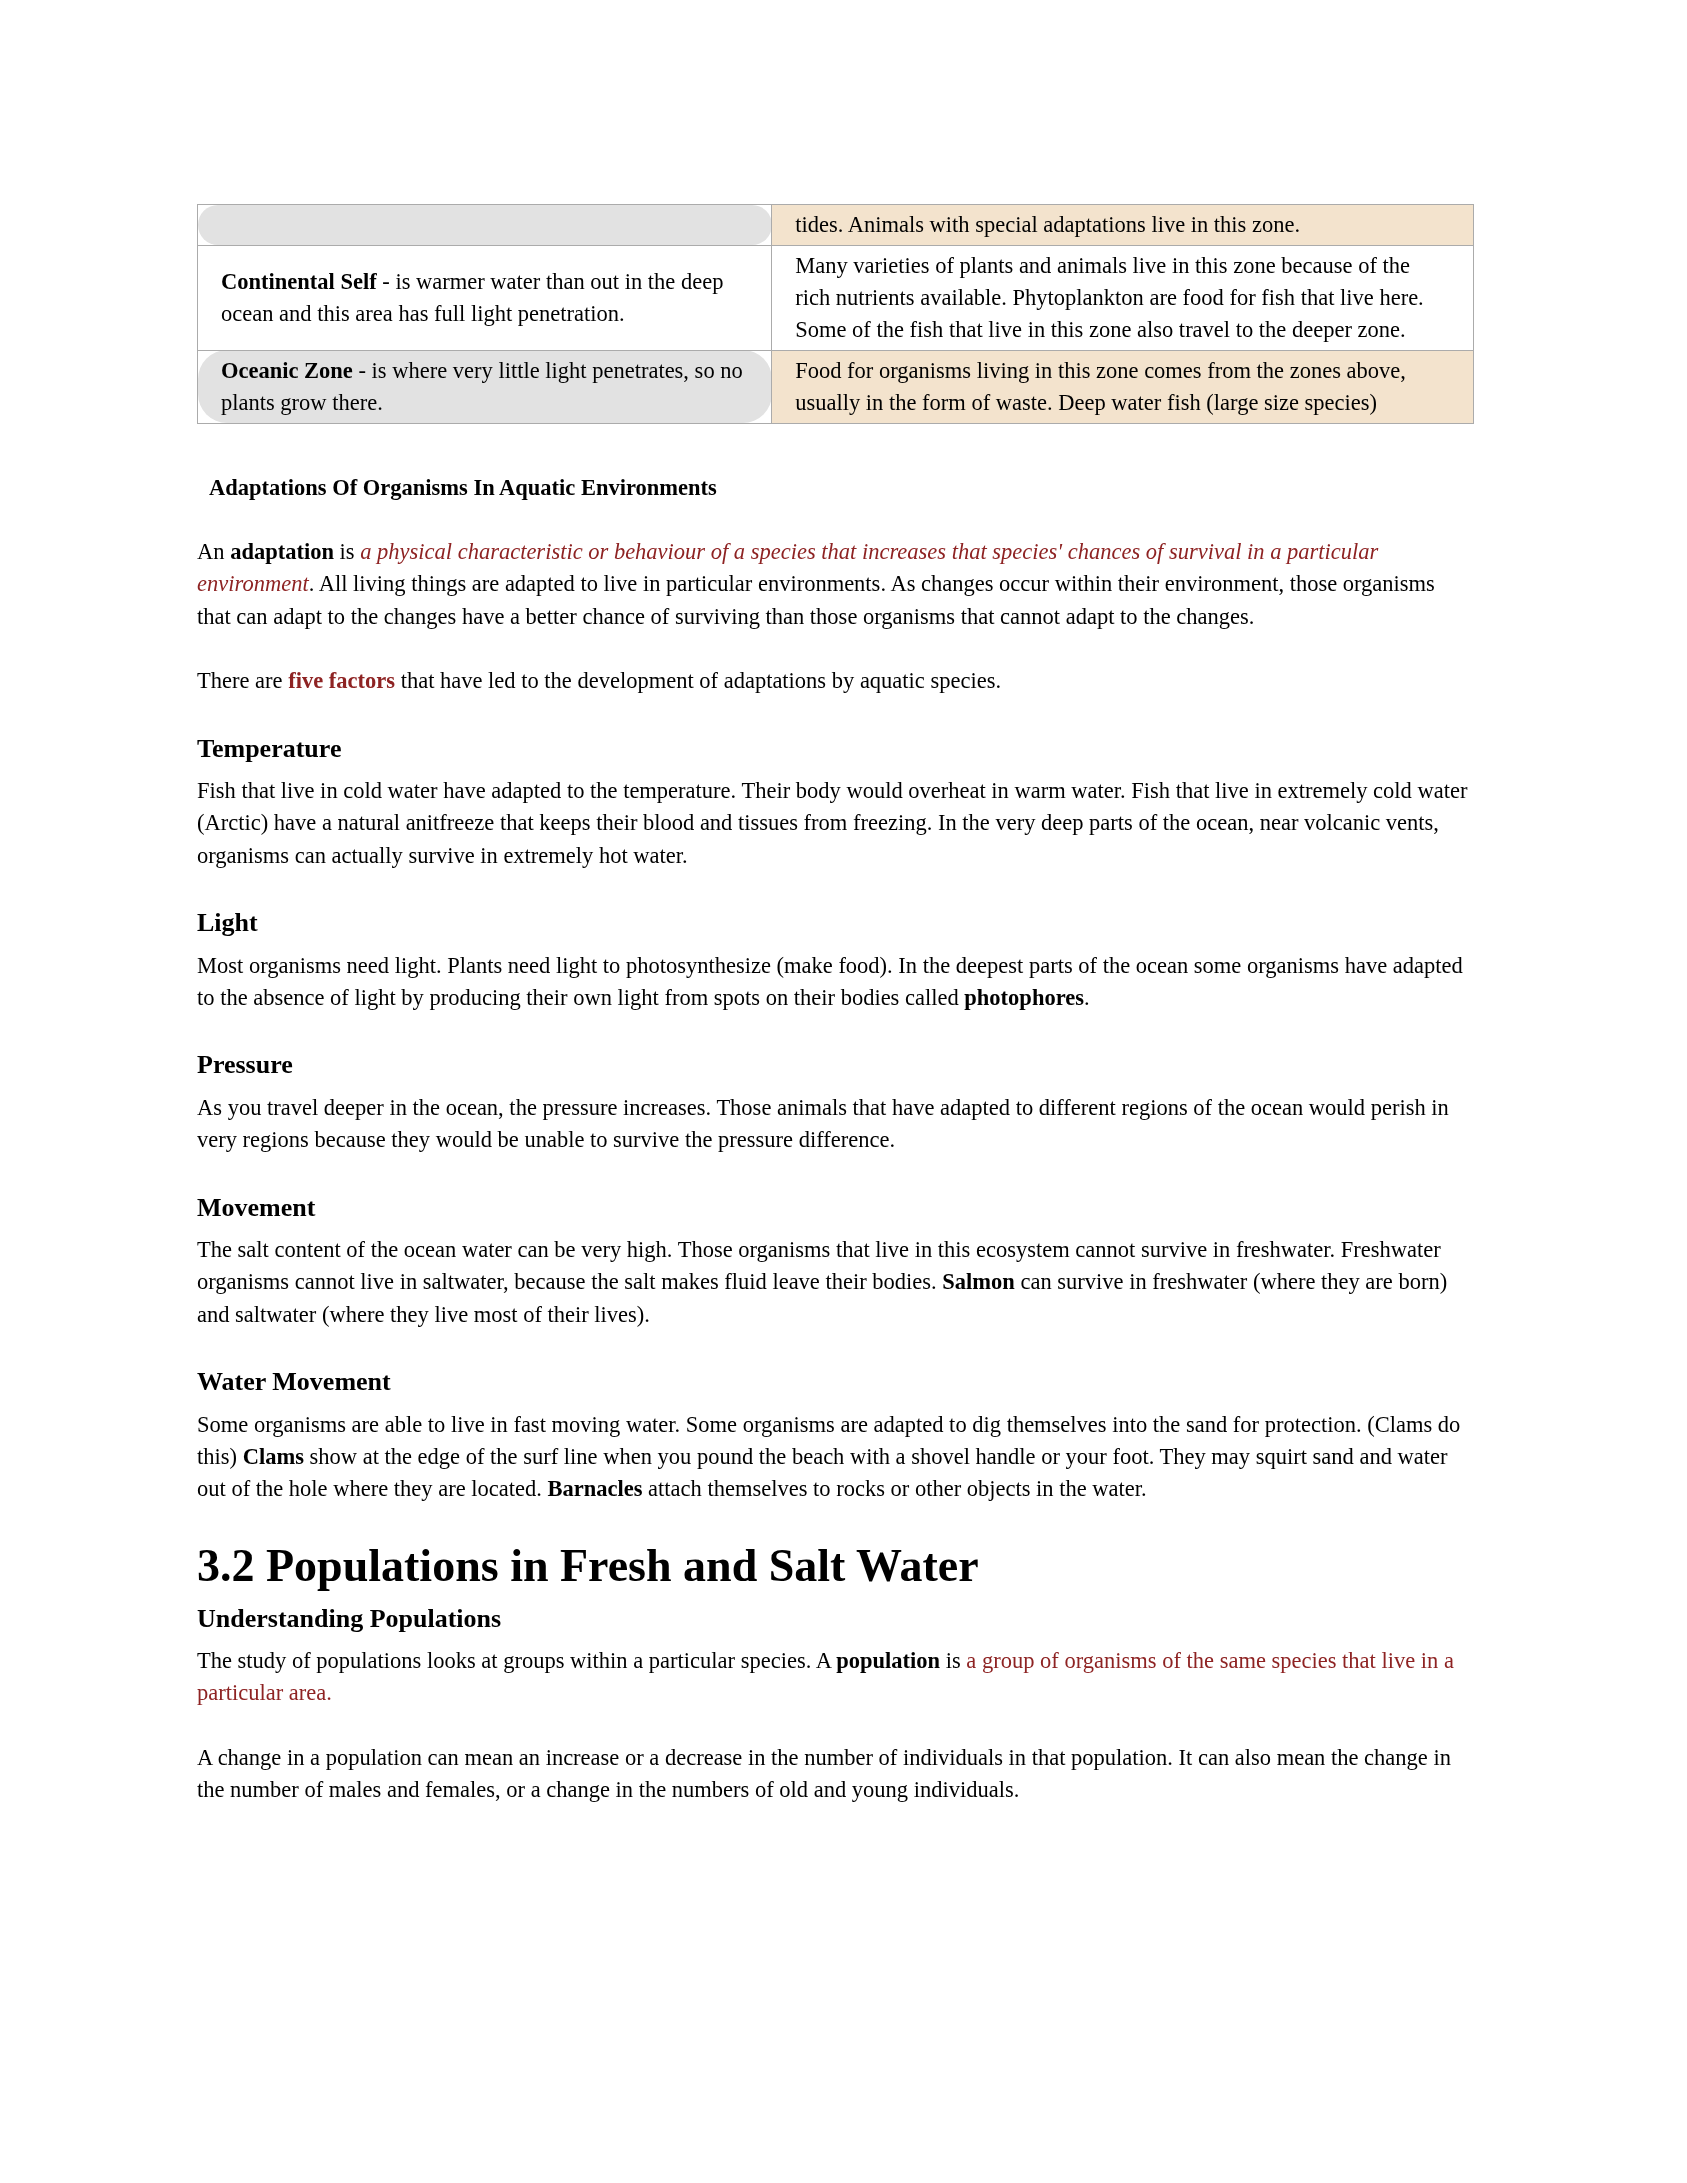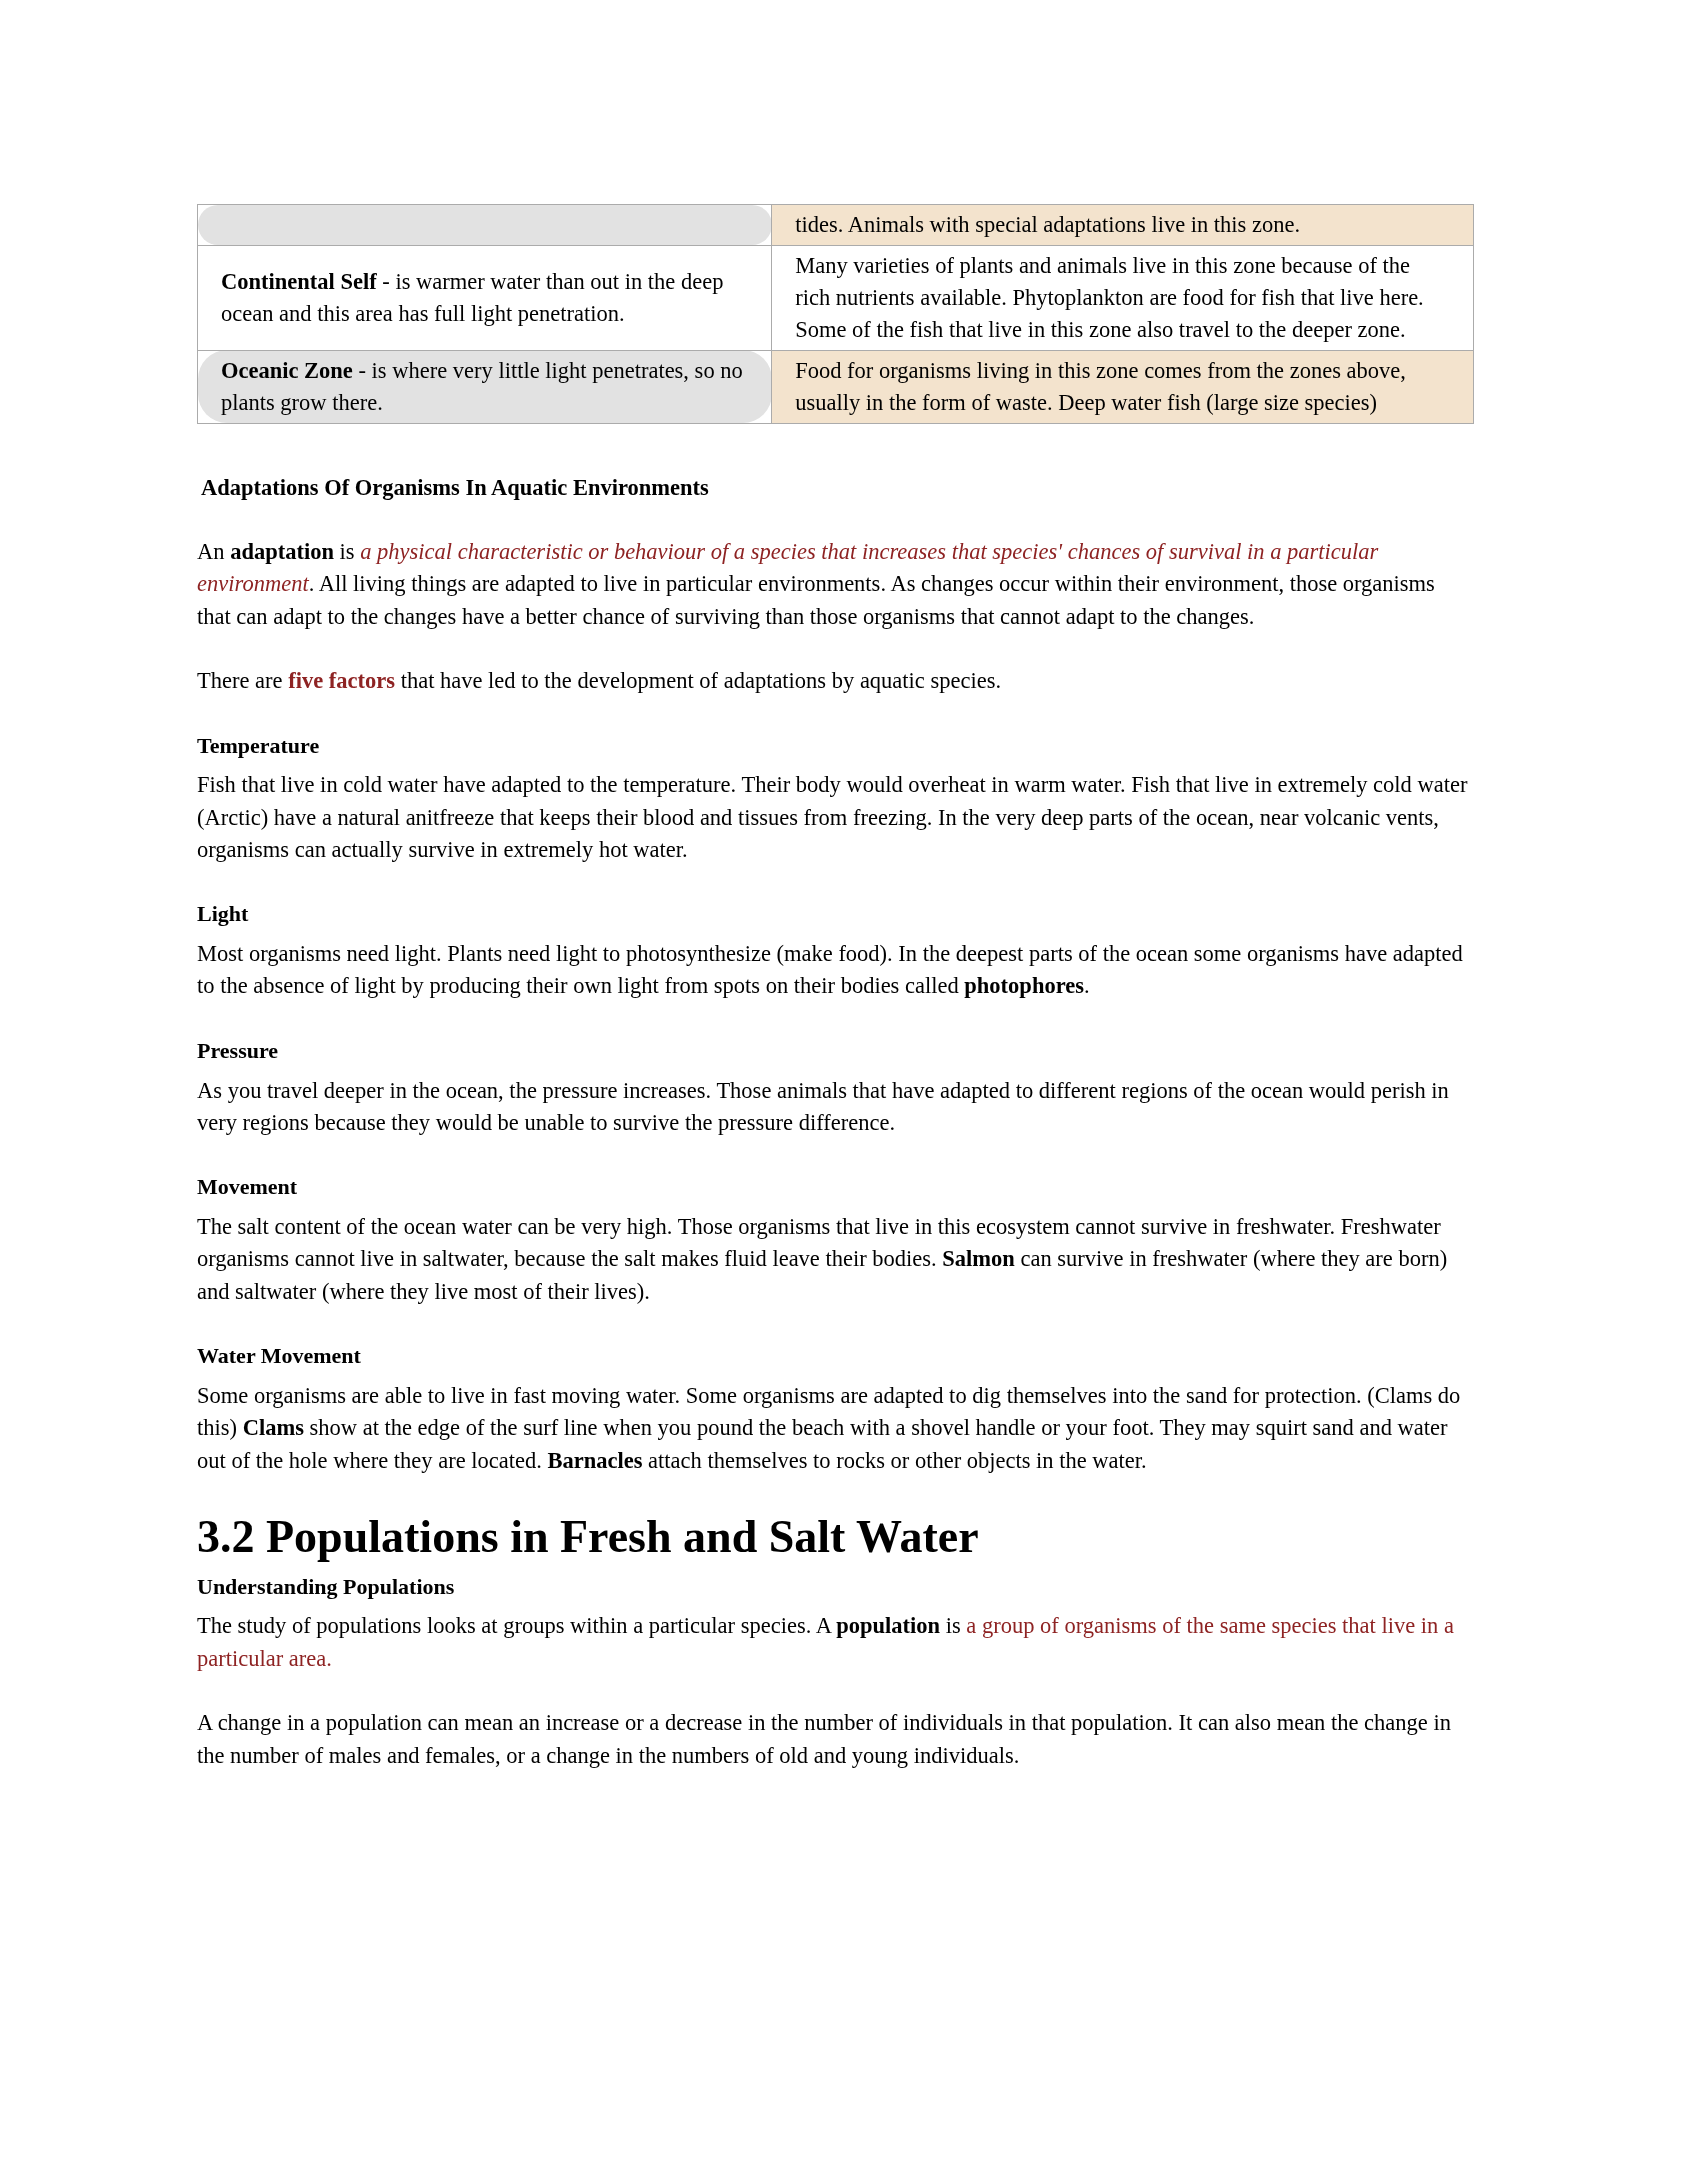--- a/index.html
+++ b/index.html
@@ -48,25 +48,25 @@
   }
   .content h2 {
     font-size: 46px;
     font-weight: bold;
     margin: 0 0 6.6px 0;
     line-height: 1.2;
   }
   .content h3 {
     font-size: 22.5px;
     font-weight: bold;
-    margin: 0 0 32px 4px;
+    margin: 0 0 32px 12px;
     line-height: 1.44;
   }
   .content h4 {
-    font-size: 22px;
+    font-size: 26px;
     font-weight: bold;
     margin: 0 0 4px 0;
     line-height: 1.44;
   }
 
   .seg.b { font-weight: bold; }
   .seg.i { font-style: italic; }
   .seg.r { color: #8e2323; }
 </style>
 </head>

